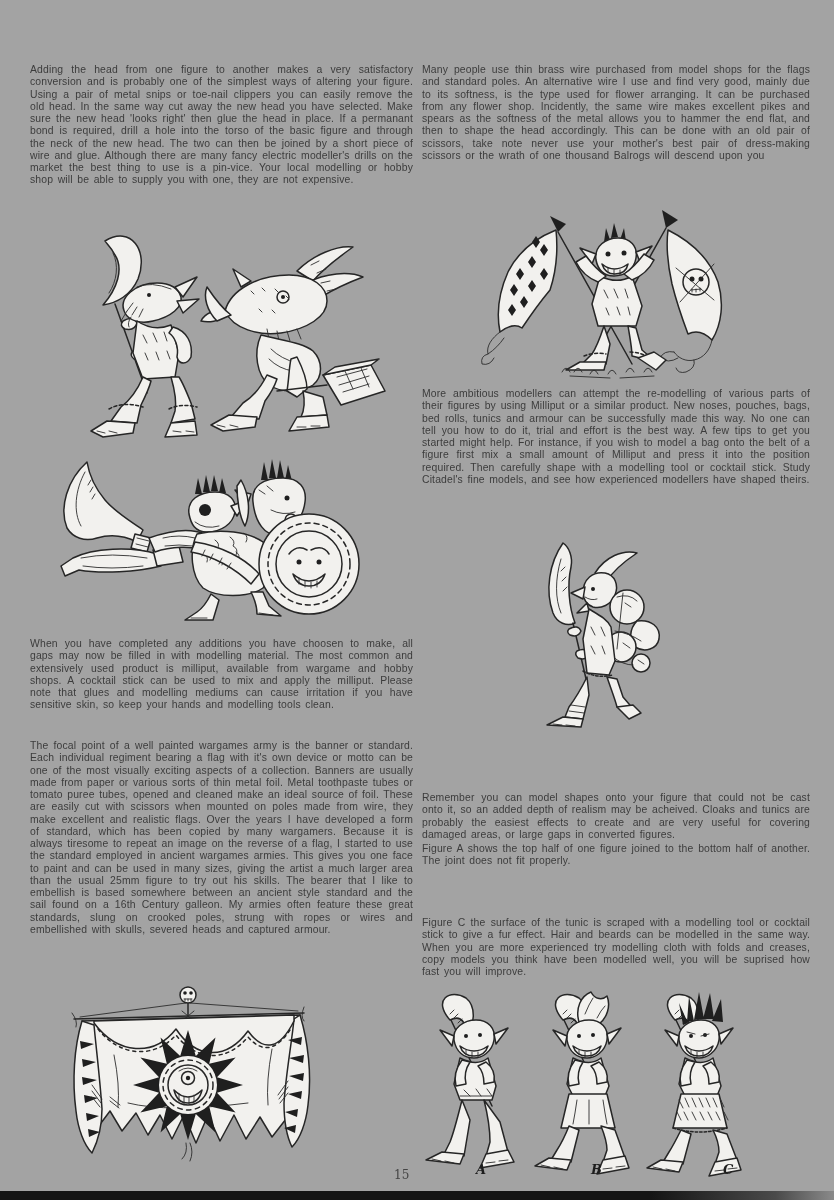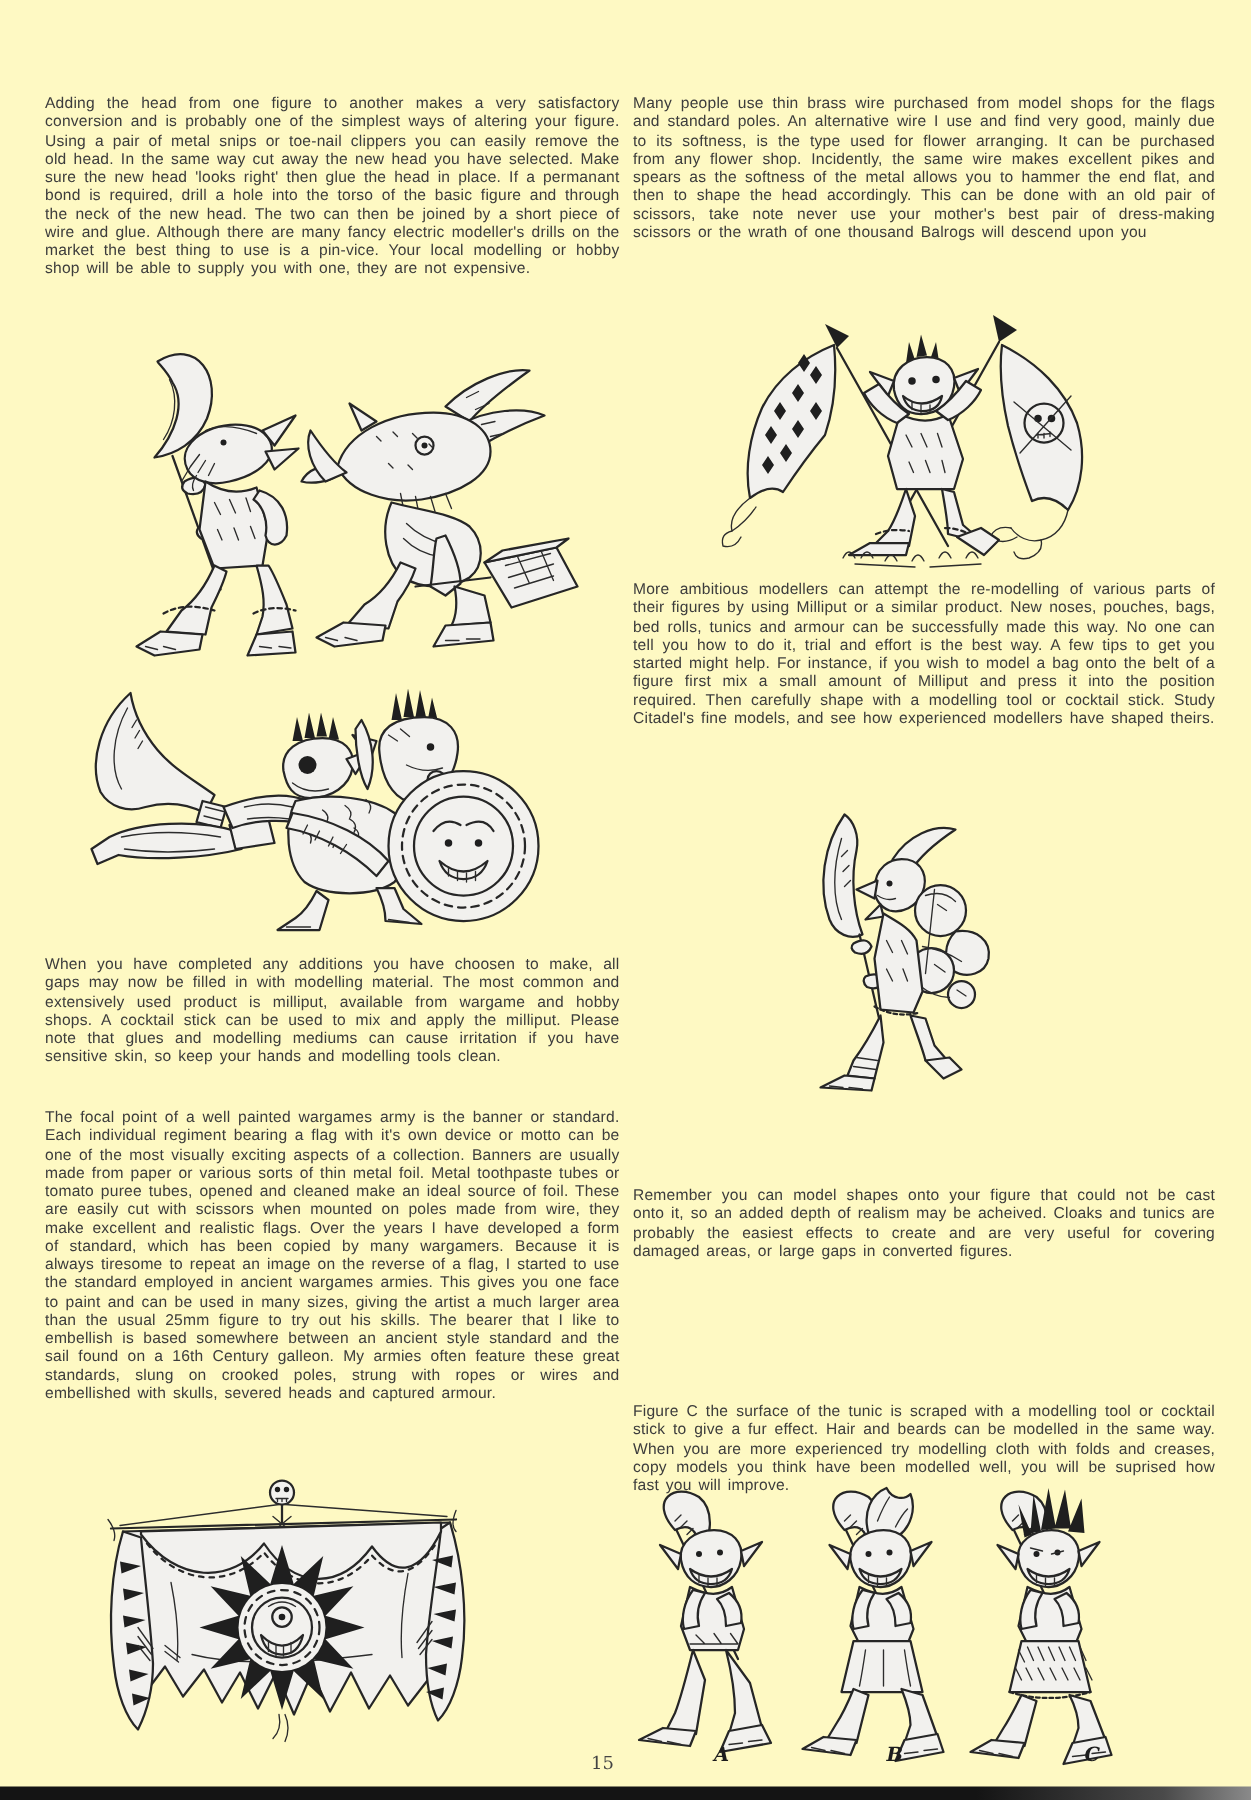--- a/index.html
+++ b/index.html
@@ -1,19 +1,19 @@
 <!DOCTYPE html>
 <html><head>
 <meta charset="utf-8">
 <style>
   html,body{margin:0;padding:0;}
   .page{
     position:relative;
     width:834px;height:1200px;
-    background:#fef9c3;
+    background:#a3a3a3;
     font-family:"Liberation Sans",sans-serif;
     color:#3a3a3a;
     overflow:hidden;
   }
   .para{
     position:absolute;
     font-size:10.4px;
     line-height:12.25px;
     text-align:justify;
     letter-spacing:0.15px;
@@ -45,21 +45,22 @@
 
 <div class="page">
 
   <p class="para col-l" style="top:64px;">Adding the head from one figure to another makes a very satisfactory conversion and is probably one of the simplest ways of altering your figure. Using a pair of metal snips or toe-nail clippers you can easily remove the old head.  In the same way cut away the new head you have selected.  Make sure the new head 'looks right' then glue the head in place.  If a permanant bond is required, drill a hole into the torso of the basic figure and through the neck of the new head.  The two can then be joined by a short piece of wire and glue.  Although there are many fancy electric modeller's drills on the market the best thing to use is a pin-vice. Your local modelling or hobby shop will be able to supply you with one, they are not expensive.</p>
   <p class="para col-l" style="top:638px;">When you have completed any additions you have choosen to make, all gaps may now be filled in with modelling material.  The most common and extensively used product is milliput, available from wargame and hobby shops.  A cocktail stick  can be used to mix and apply the milliput.  Please note that glues and modelling mediums can cause irritation if you have sensitive skin, so keep your hands and modelling tools clean.</p>
   <p class="para col-l" style="top:740px;">The focal point of a well painted wargames army is the banner or standard.  Each individual regiment bearing a flag with it's own device or motto can be one of the most visually exciting aspects of a collection. Banners are usually made from paper or various sorts of thin metal foil.  Metal toothpaste tubes or tomato puree tubes, opened and cleaned make an ideal source of foil.  These are easily cut with scissors when mounted on poles made from wire, they make excellent and realistic flags.    Over the years I have developed a form of standard, which has been copied by many wargamers.  Because it is always tiresome to repeat an image on the reverse of a flag, I started to use the standard employed in ancient wargames armies.  This gives you one face to paint and can be used in many sizes, giving the artist a much larger area than the usual 25mm figure to try out his skills.  The bearer that I like to embellish is based somewhere between an ancient style standard and the sail found on a 16th Century galleon.  My armies often feature these great standards, slung on crooked poles, strung with ropes or wires and embellished with skulls, severed heads and captured armour.</p>
 
   <p class="para col-r" style="top:64px;">Many people use thin brass wire purchased from model shops for the flags and standard poles.  An alternative wire I use and find very good, mainly due to its softness, is the type used for flower arranging.  It can be purchased from any flower shop.  Incidently, the same wire makes excellent pikes and spears as the softness of the metal allows you to hammer the end flat, and then to shape the head accordingly.   This can be done with an old pair of scissors, take note never use your mother's best pair of dress-making scissors or the wrath of one thousand Balrogs will descend upon you</p>
   <p class="para col-r" style="top:388px;">More ambitious modellers can attempt the re-modelling of various parts of their figures by using Milliput or a similar product.  New noses, pouches, bags, bed rolls, tunics and armour can be successfully made this way.  No one can tell you how to do it, trial and effort is the best way.   A few tips to get you started might help.  For instance, if you wish to model a bag onto the belt of a figure first  mix a small amount of Milliput and press it into the position required.  Then carefully  shape with a modelling tool or cocktail stick.    Study Citadel's fine models, and see how experienced modellers have shaped theirs.</p>
   <p class="para col-r" style="top:792px;">Remember you can model shapes onto your figure that could not be cast onto it, so an added depth of realism may be acheived.  Cloaks and tunics are probably the easiest effects to create and are very useful for covering damaged areas, or large gaps in converted figures.</p>
-  <p class="para col-r" style="top:936px;">Figure C the surface of the tunic is scraped with a modelling tool or cocktail stick to give a fur effect.  Hair and beards can be modelled in the same way.  When you are more experienced try modelling cloth with folds and creases, copy models you think have been modelled well, you will be suprised how fast you will improve.</p>
+  <p class="para col-r" style="top:843px;">Figure A shows the top half of one figure joined to the bottom half of another. The joint does not fit properly.</p>
+  <p class="para col-r" style="top:917px;">Figure C the surface of the tunic is scraped with a modelling tool or cocktail stick to give a fur effect.  Hair and beards can be modelled in the same way.  When you are more experienced try modelling cloth with folds and creases, copy models you think have been modelled well, you will be suprised how fast you will improve.</p>
 
   <div class="illus" style="left:45px;top:225px;width:355px;height:220px;">
     <svg viewBox="0 0 355 220">
 
       <path class="ink paperfill" d="M60,16 C86,0 104,26 93,54 C86,70 72,78 58,80 C72,64 79,44 70,30 C66,22 61,18 60,16 Z"></path>
       <path class="ink-thin" d="M68,28 C74,40 72,56 64,68"></path>
       <path class="ink" d="M70,79 L102,168" stroke-width="5"></path>
       <path class="ink paperfill" d="M78,96 q10,-6 14,2 q-2,8 -12,6 q-6,-3 -2,-8 Z"></path>
       <path class="ink paperfill" d="M88,126 q10,-5 13,3 q-3,8 -12,5 q-5,-4 -1,-8 Z"></path>
 

